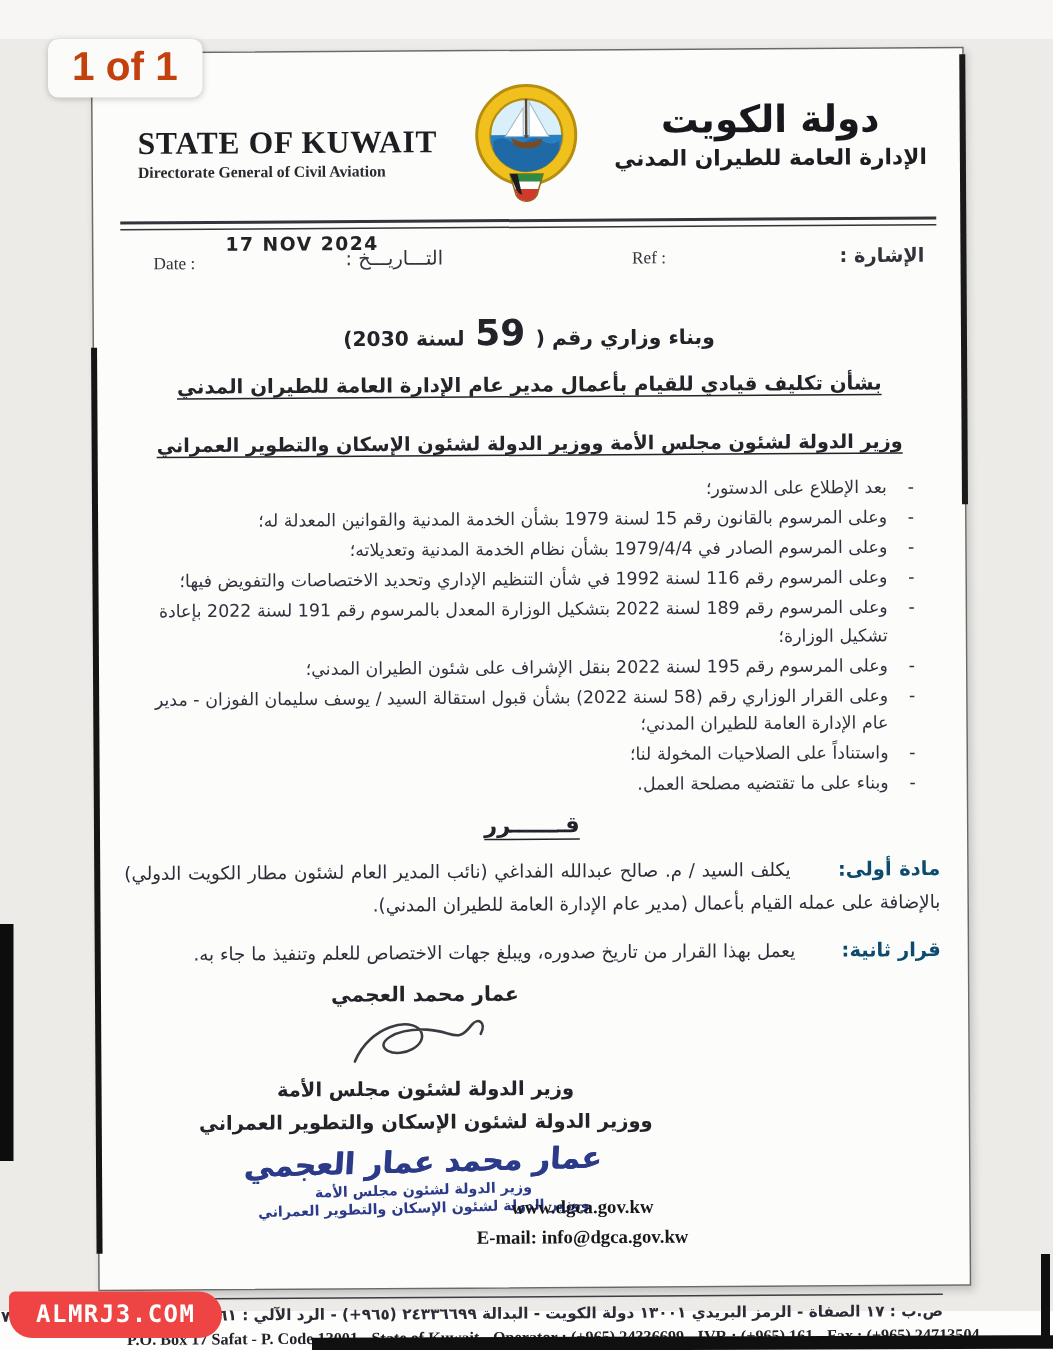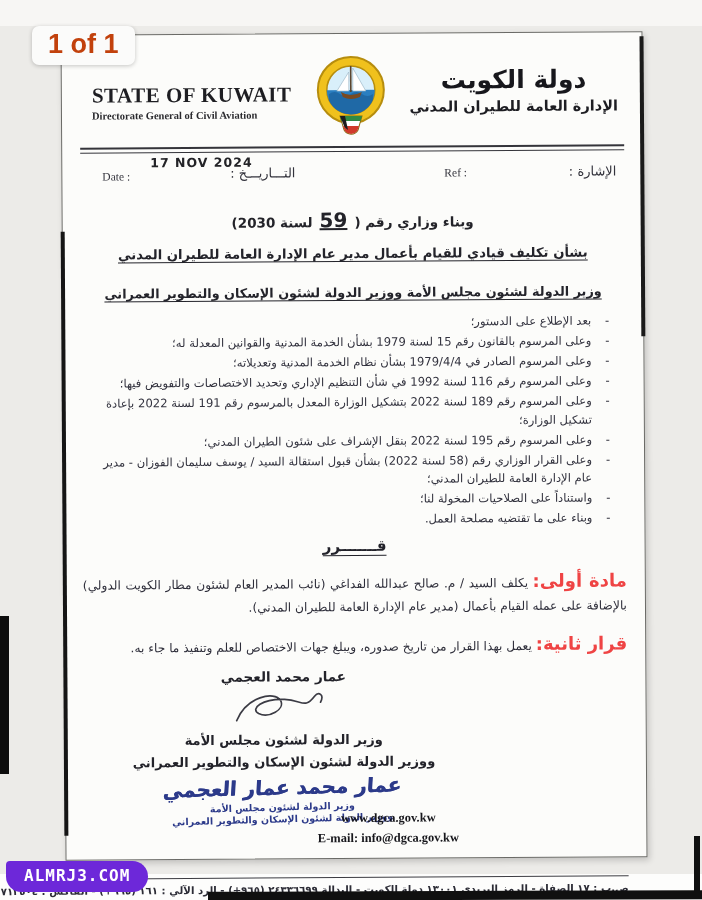--- a/index.html
+++ b/index.html
@@ -36,43 +36,43 @@
   .emblem-wrap { width:80px; height:88px; margin-top:0; flex:0 0 auto; }
   .hdr-ar { text-align:center; margin-top:12px; margin-right:6px; direction:rtl; }
   .hdr-ar-title { font-size:25px; font-weight:bold; color:#17171c; }
   .hdr-ar-sub { font-size:14.5px; font-weight:bold; margin-top:4px; color:#1d1d22; }
 
   .dbl-rule { margin-top:4px; height:6px; border-top:2.5px solid #34343a; border-bottom:1.5px solid #34343a; }
 
   
   .meta { position:relative; height:46px; font-size:13px; color:#33333c; }
   .meta .ar { direction:rtl; }
-  .m-ref-ar { position:absolute; right:8px; top:13px; }
-  .m-ref-en { position:absolute; left:364px; top:15px; font-family:"Liberation Serif", serif; font-size:11.5px; }
+  .m-ref-ar { position:absolute; right:8px; top:13px;font-weight:bold; }
+  .m-ref-en { position:absolute; left:341px; top:15px; font-family:"Liberation Serif", serif; font-size:11.5px; }
   .m-date-ar { position:absolute; left:150px; top:13px; }
   .m-date-stamp { position:absolute; left:70px; top:2px; font-weight:bold; font-size:12.5px; letter-spacing:1px; color:#232327; }
   .m-date-en { position:absolute; left:6px; top:17px; font-family:Liberation Serif, serif; font-size:11.5px;margin-left:16px; }
 
   
   .title-row { margin-top:10px; display:flex; direction:rtl; justify-content:center; align-items:baseline; gap:7px; font-weight:bold; color:#232329; }
   .title-pre, .title-suf { font-size:13.5px; unicode-bidi:isolate; }
-  .title-num { font-size:20px; unicode-bidi:isolate;text-decoration:underline; }
+  .title-num { font-size:24px; unicode-bidi:isolate; }
 
   .subject { margin-top:14px; text-align:center; direction:rtl; font-weight:bold; font-size:13.2px; text-decoration:underline; text-underline-offset:3px; color:#24242b; }
   .authority { margin-top:24px; text-align:center; direction:rtl; font-weight:bold; font-size:12.8px; text-decoration:underline; text-underline-offset:3px; color:#24242b; }
 
   
   .preamble { margin-top:13px; direction:rtl; list-style:none; font-size:11.6px; line-height:1.6; color:#32323e; padding-right:16px; }
   .preamble li { position:relative; padding-right:18px; margin-bottom:1.5px; text-align:right; }
   .preamble li::before { content:"-"; position:absolute; right:0; top:0; }
 
   .decision { margin-top:8px; text-align:center; font-weight:bold; font-size:15px; text-decoration:underline; text-underline-offset:4px; direction:rtl; color:#22222a; }
 
   .article { margin-top:12px; direction:rtl; font-size:12.2px; line-height:1.68; text-align:justify; color:#2e2e3a; }
-  .article .lbl { font-weight:bold; font-size:18px; color:#ef4444; }
+  .article .lbl { font-weight:bold; font-size:13px; color:#0c4a6e;margin-left:27px; }
 
   
   .sig-block { margin-top:8px; width:340px; margin-left:auto; margin-right:auto; transform:translateX(-72px); text-align:center; direction:rtl; }
   .sig-name { font-weight:bold; font-size:13.5px; color:#23232a; }
   .sig-scribble { display:block; margin:2px auto 0; }
   .sig-t1 { font-weight:bold; font-size:13px; margin-top:2px; color:#23232a; }
   .sig-t2 { font-weight:bold; font-size:13px; margin-top:7px; color:#23232a; }
 
   
   .stamp-area { position:relative; height:92px; margin-top:6px; }
@@ -93,21 +93,21 @@
   .badge-1of1 {
     position:absolute; left:32px; top:26px; z-index:40;
     background:#fbfbfa; color:#c2410c;
     font-family:"Liberation Sans", sans-serif; font-size:27px; font-weight:600;
     padding:3px 16px 5px; border-radius:7px;
     box-shadow:0 1px 4px rgba(0,0,0,0.22);
     text-align:center;
   }
   .watermark {
     position:absolute; left:6px; top:861px; z-index:41;
-    background:#6d28d9; color:#ffffff;
+    background:#ef4444; color:#ffffff;
     font-family:"DejaVu Sans Mono", monospace; font-weight:bold; font-size:16px; letter-spacing:1px;
     padding:5px 18px 7px;
     border-radius:4px 16px 16px 16px;
   }
 </style>
 </head>
 <body>
 
 <div class="strip-top"></div>
 <div class="strip-bottom"></div>

